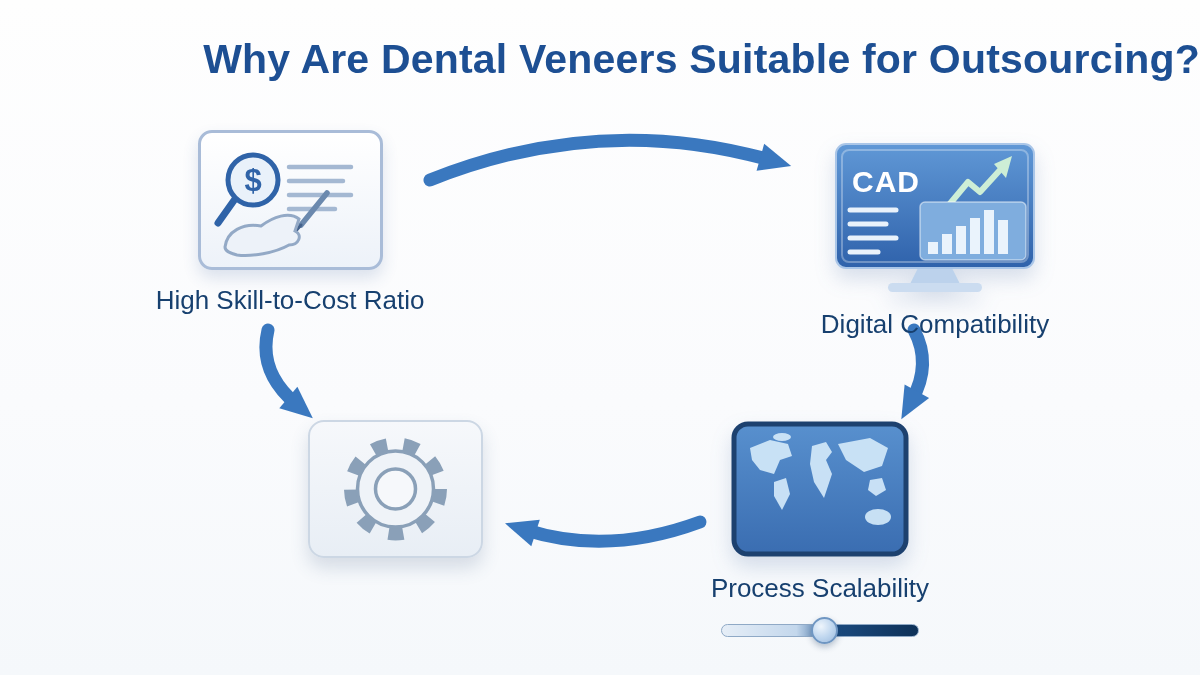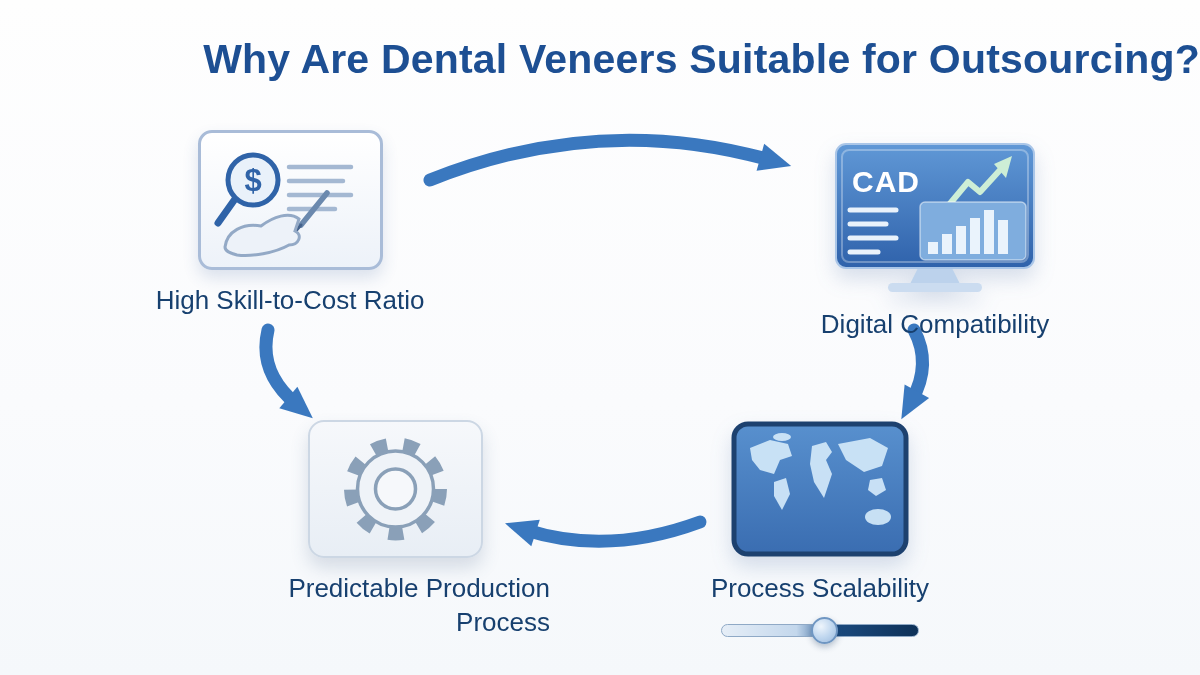--- a/index.html
+++ b/index.html
@@ -205,16 +205,15 @@
   <div class="node node-production">
     <div class="card gear-card">
       <svg width="171" height="134" viewBox="0 0 171 134">
         <g transform="translate(85.5,67)">
           <circle r="44" fill="none" stroke="#8aa0b8" stroke-width="15" stroke-dasharray="14.5 16.2"></circle>
           <circle r="38" fill="#eff3f8" stroke="#8aa0b8" stroke-width="3.5"></circle>
           <circle r="20" fill="#f6f8fb" stroke="#8aa0b8" stroke-width="3.5"></circle>
         </g>
       </svg>
     </div>
-    <div class="label">Predictable Production Process</div>
   </div>
 
 </div>
 
 </body></html>

